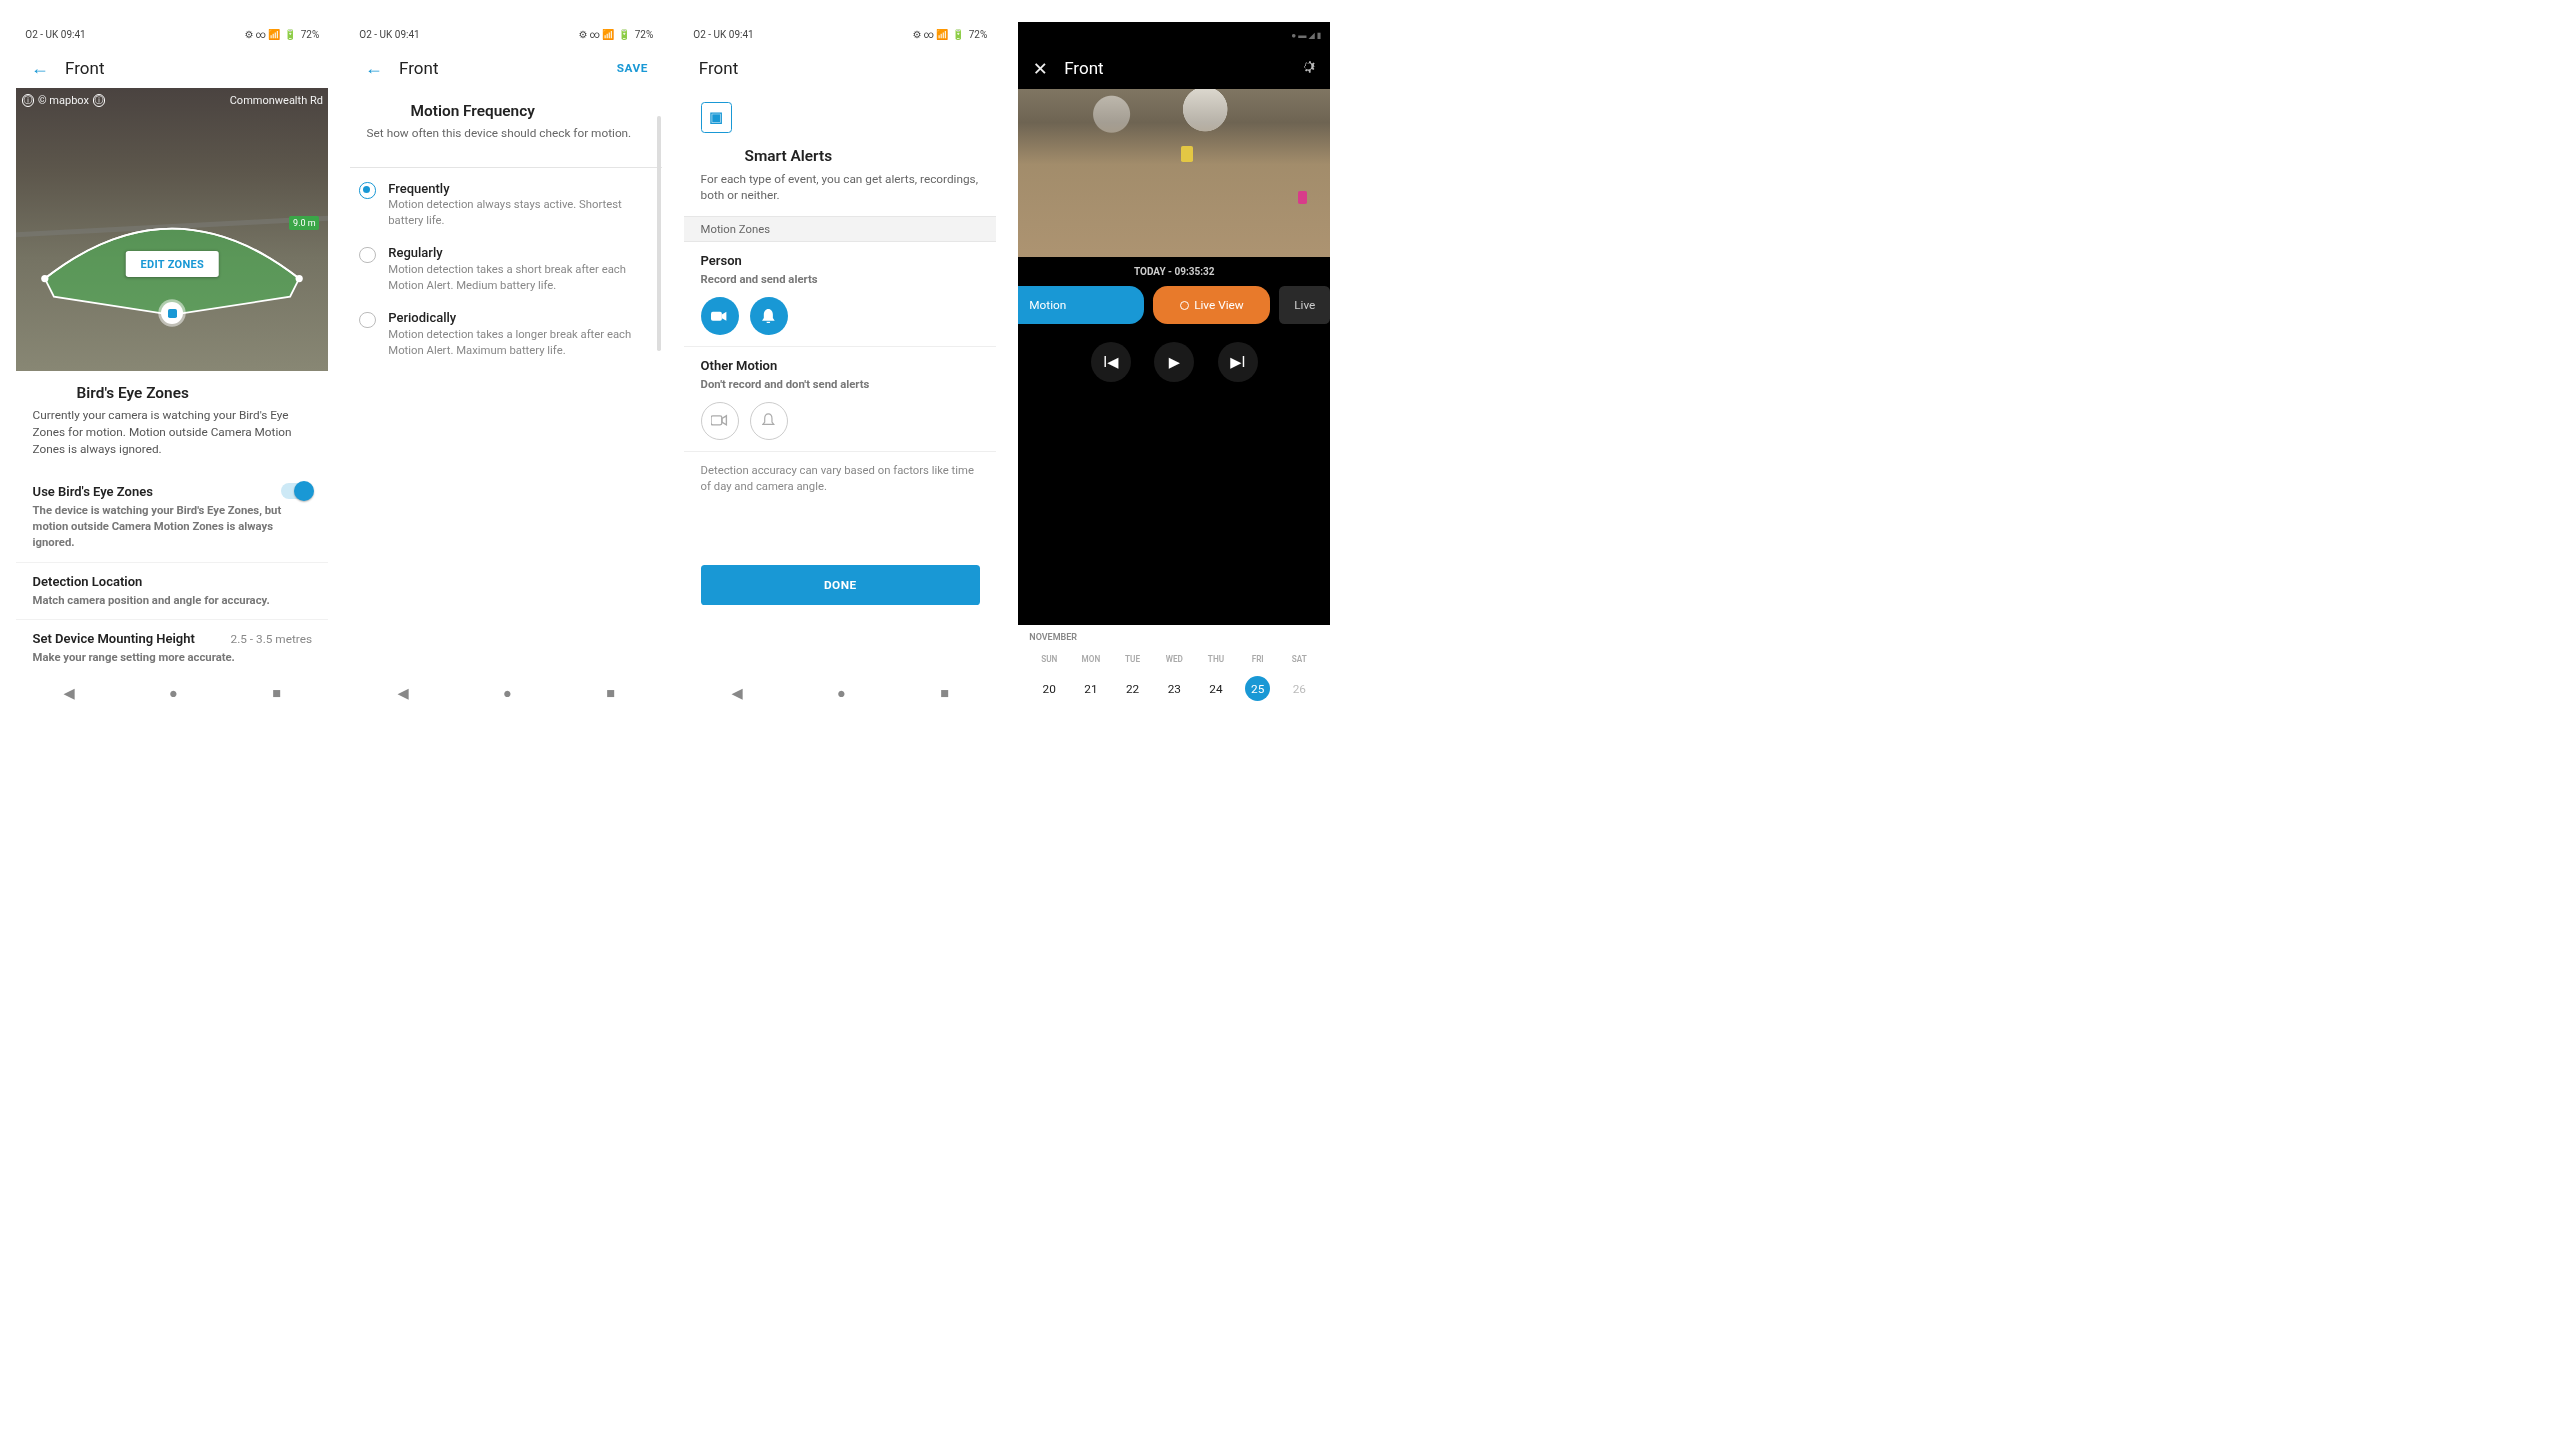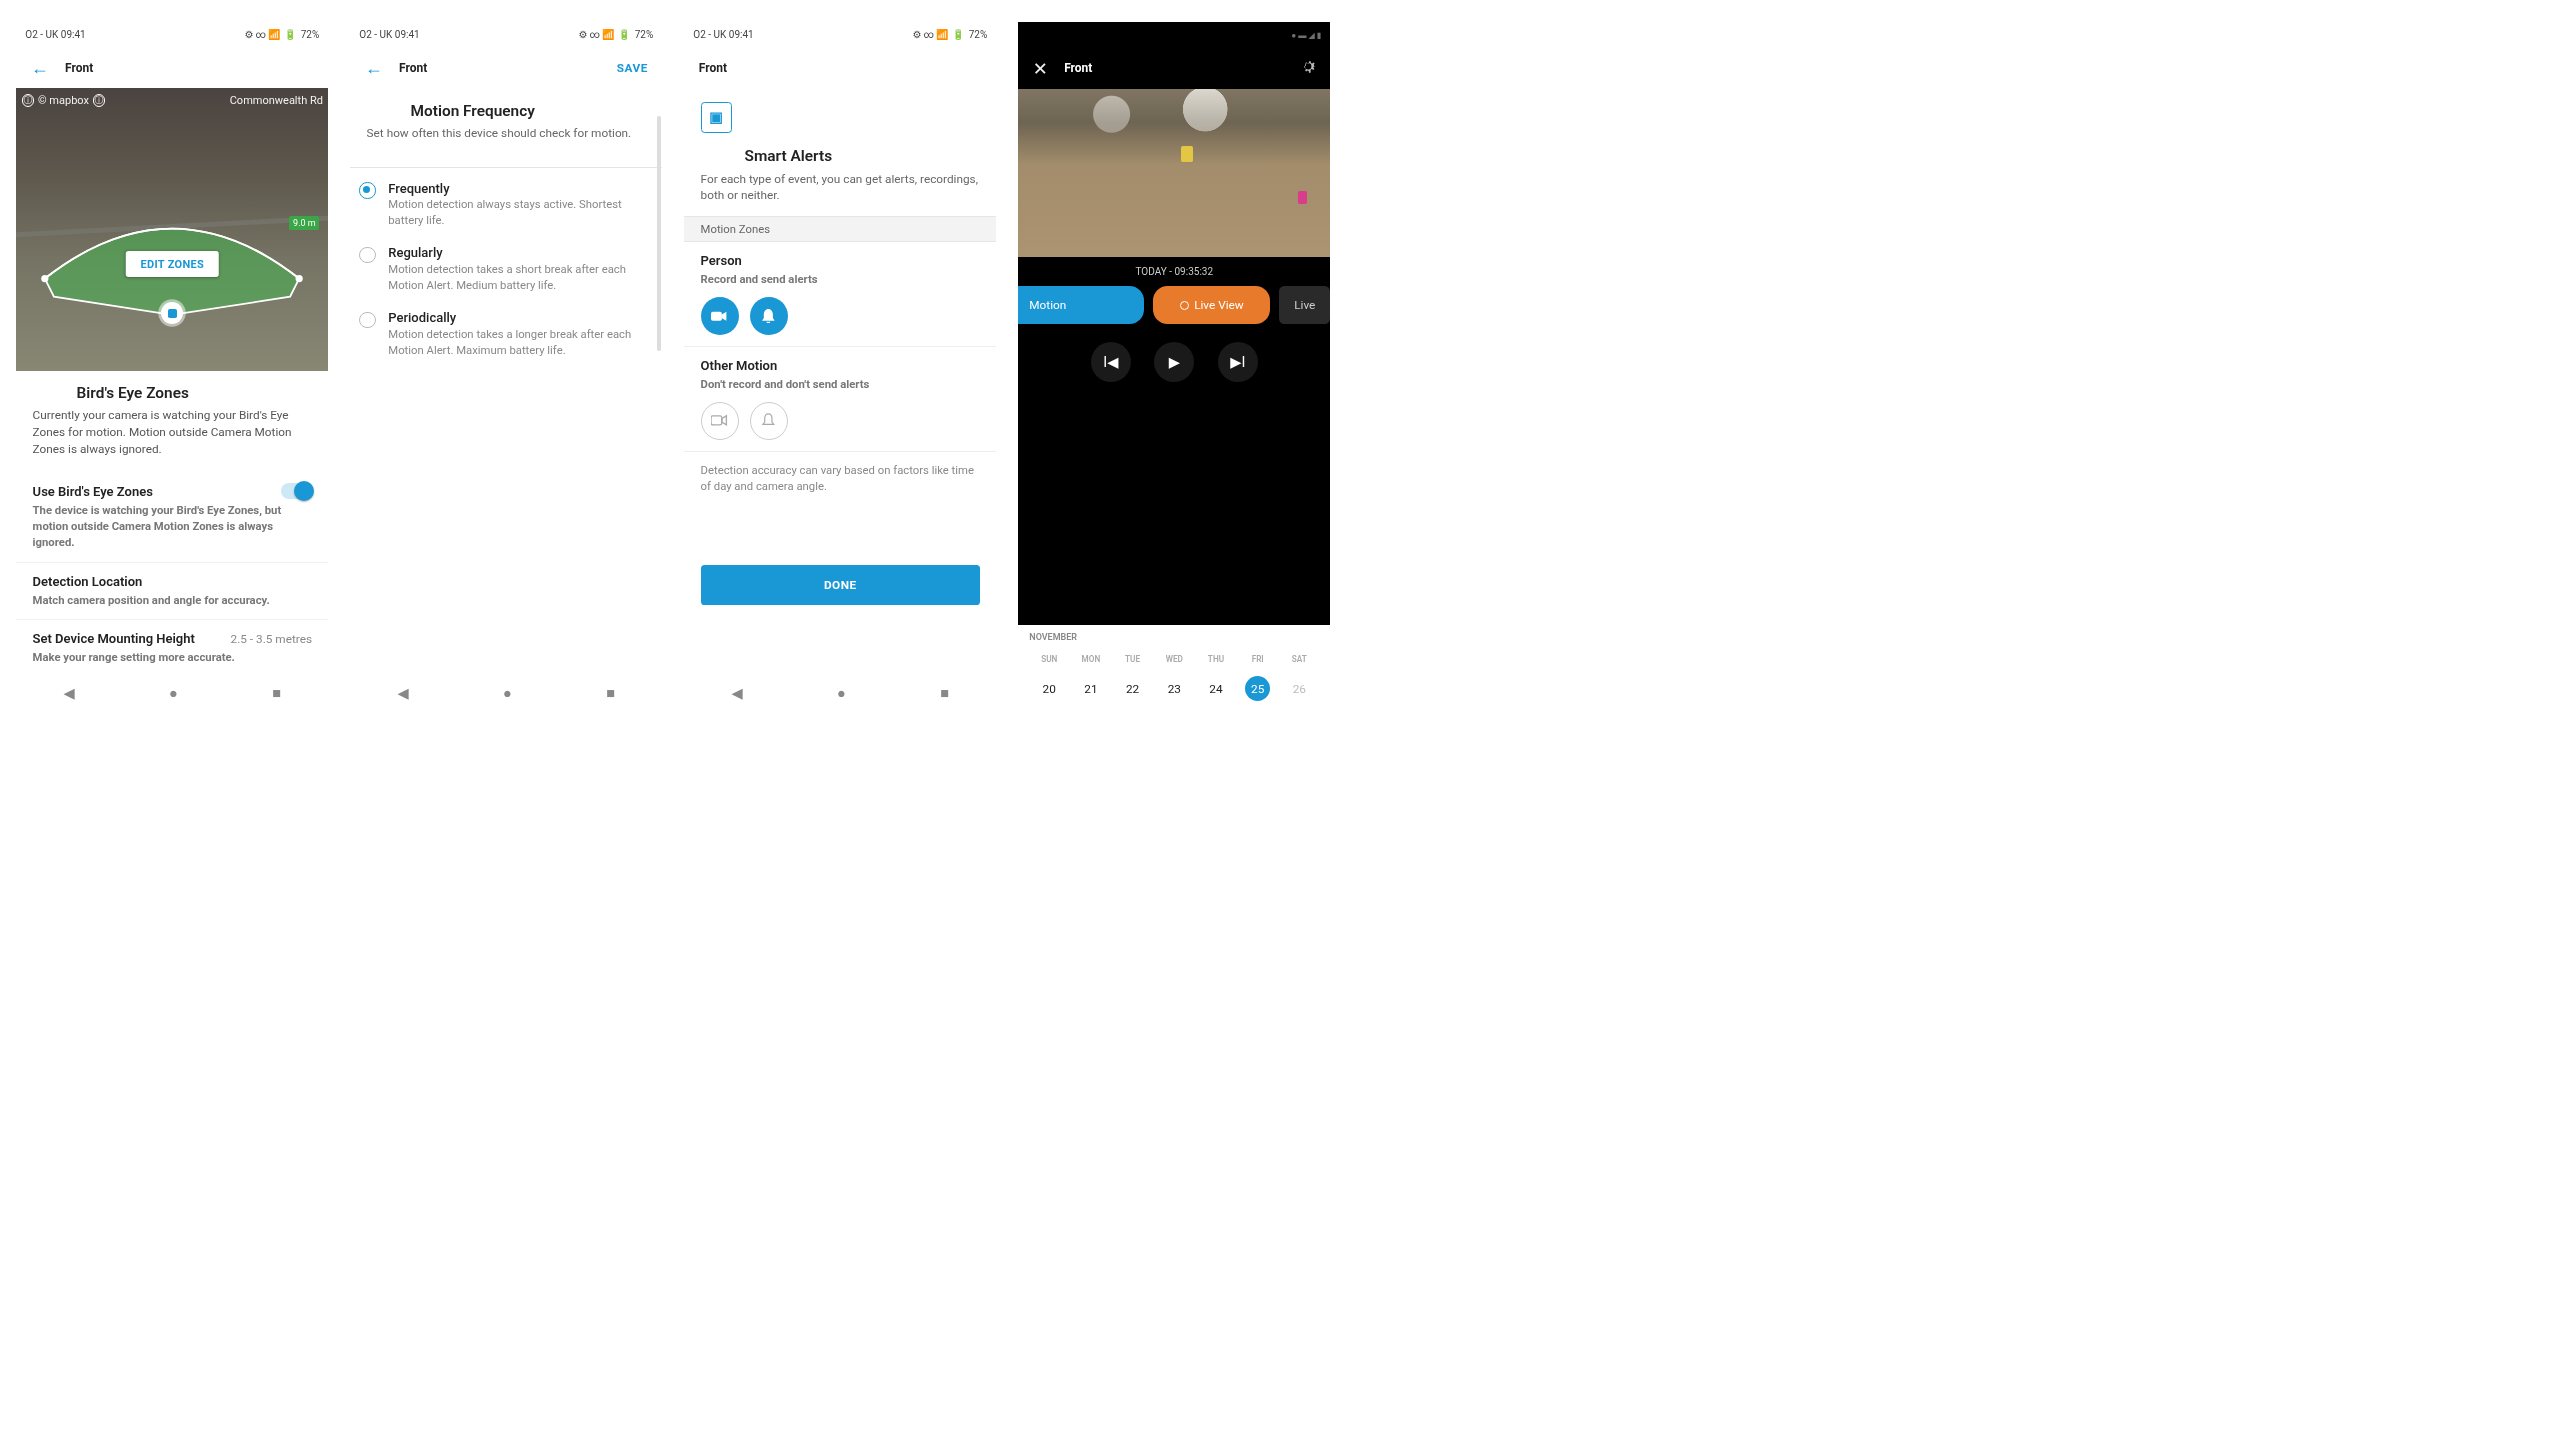--- a/index.html
+++ b/index.html
@@ -34,21 +34,21 @@
   .statusbar .left, .statusbar .right { display: flex; gap: 3.6px; align-items: center; }
   
   .header {
     height: 42px;
     display: flex;
     align-items: center;
     padding: 0 14.5px;
     gap: 16.3px;
   }
   .header.dark { background: #000; color: #fff; }
-  .header-title { font-size: 12px; font-weight: 700; color: #222; }
+  .header-title { font-size: 17px; font-weight: 400; color: #222; }
   .header.dark .header-title { color: #fff; }
   .back-icon, .close-icon { color: #1998d5; font-size: 18px; cursor: pointer; }
   .header.dark .close-icon { color: #eee; }
   .header-action-right { margin-left: auto; color: #1998d5; font-size: 11.8px; font-weight: 700; letter-spacing: 0.5px; }
   .gear-icon { margin-left: auto; color: #ccc; cursor: pointer; }
   
   .navbar {
     height: 33px;
     display: flex;
     justify-content: space-around;
@@ -169,21 +169,21 @@
     position:relative;
   }
   .video-area::after{
     content:""; position:absolute; right:23.5px; bottom:53px;
     width:9px; height:12.7px; background:#d83c8a; border-radius:1.8px;
   }
   .video-area::before{
     content:""; position:absolute; left:52%; top:34%;
     width:12.7px; height:16.3px; background:#e3c744; border-radius:1.8px;
   }
-  .timestamp { color:#ccc; text-align:center; font-size:10px; padding:9px 0; }
+  .timestamp { color:#ccc; text-align:center; font-size:10px; padding:9px 0;font-weight:bold; }
   .event-row{ display:flex; gap:9px; padding:0 0 0 0; align-items:stretch; height:38px;}
   .chip{
     display:flex; align-items:center; justify-content:center; gap:5.4px;
     border-radius:14.5px; font-size:11.8px; color:#fff; padding:0 11px;
   }
   .chip.motion{ background:#1998d5; flex:1.2; border-top-left-radius:0; border-bottom-left-radius:0; justify-content:flex-start;}
   .chip.live{ background:#e87a2b; flex:1.1;}
   .chip.liveplain{ background:#2a2a2a; color:#ccc; border-radius:5.4px; width:51px; padding:0;}
   .rec-dot{width:9px;height:9px;border:1.8px solid #fff;border-radius:50%;}
   .controls{ display:flex; gap:23.5px; justify-content:center; padding:18px 0 9px; }

